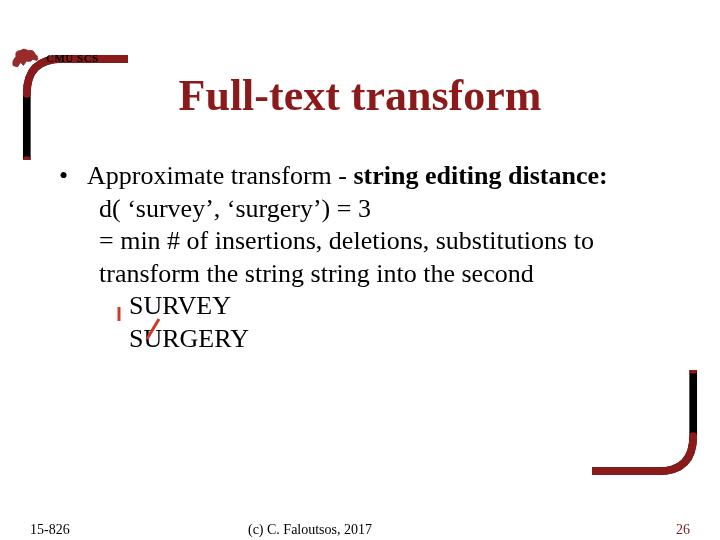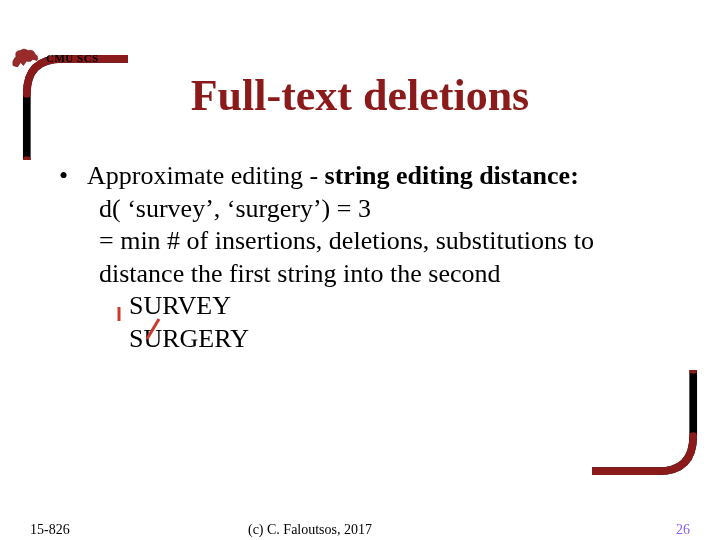--- a/index.html
+++ b/index.html
@@ -94,21 +94,21 @@
   }
   .footer-center {
     position: absolute;
     left: 0;
     width: 620px;
     text-align: center;
   }
   .footer-right {
     position: absolute;
     right: 30px;
-    color: #8b5cf6;
+    color: #7f1d1d;
     margin-left: 36px;
   }
   
   .corner {
     position: absolute;
     width: 110px;
     height: 110px;
   }
   .corner.tl { top: 50px; left: 18px; }
   .corner.br { bottom: 60px; right: 18px; transform: rotate(180deg); }
@@ -126,31 +126,31 @@
 </svg>
 
 <div class="header">
   <svg class="logo" viewBox="0 0 40 32">
     <path d="M4 26 Q2 20 8 14 Q6 6 14 6 Q18 2 24 6 Q32 4 34 12 Q38 12 36 18 L30 18 Q28 22 22 20 L18 26 L14 22 L10 28 Z" fill="#9a2b2b" stroke="#701818" stroke-width="0.8"></path>
     <path d="M30 18 L38 16 L36 20 Z" fill="#9a2b2b"></path>
   </svg>
   <span class="header-label">CMU SCS</span>
 </div>
 
-<div class="title">Full-text deletions</div>
+<div class="title">Full-text transform</div>
 
 <div class="body-block">
   <div class="bullet-row">
     <div class="bullet-dot">•</div>
     <div class="bullet-text">
-      <span>Approximate editing - </span><span class="bold">string editing distance:</span>
+      <span>Approximate transform - </span><span class="bold">string editing distance:</span>
     </div>
   </div>
   <div class="sub">d( ‘survey’, ‘surgery’) = 3</div>
-  <div class="sub">= min # of insertions, deletions, substitutions to distance the first string into the second</div>
+  <div class="sub">= min # of insertions, deletions, substitutions to transform the string string into the second</div>
   <div class="word-block">SURVEY</div>
   <div class="word-block" style="position:relative;">
     <span>SURGERY</span>
     
     <svg class="red-mark" style="left:58px; top:-16px; width:14px; height:16px;">
       <line x1="6" y1="0" x2="6" y2="14" stroke="#cc3a2a" stroke-width="3"></line>
     </svg>
     
     <svg class="red-mark" style="left:90px; top:-6px; width:18px; height:24px;">
       <line x1="14" y1="2" x2="2" y2="22" stroke="#cc3a2a" stroke-width="3"></line>

